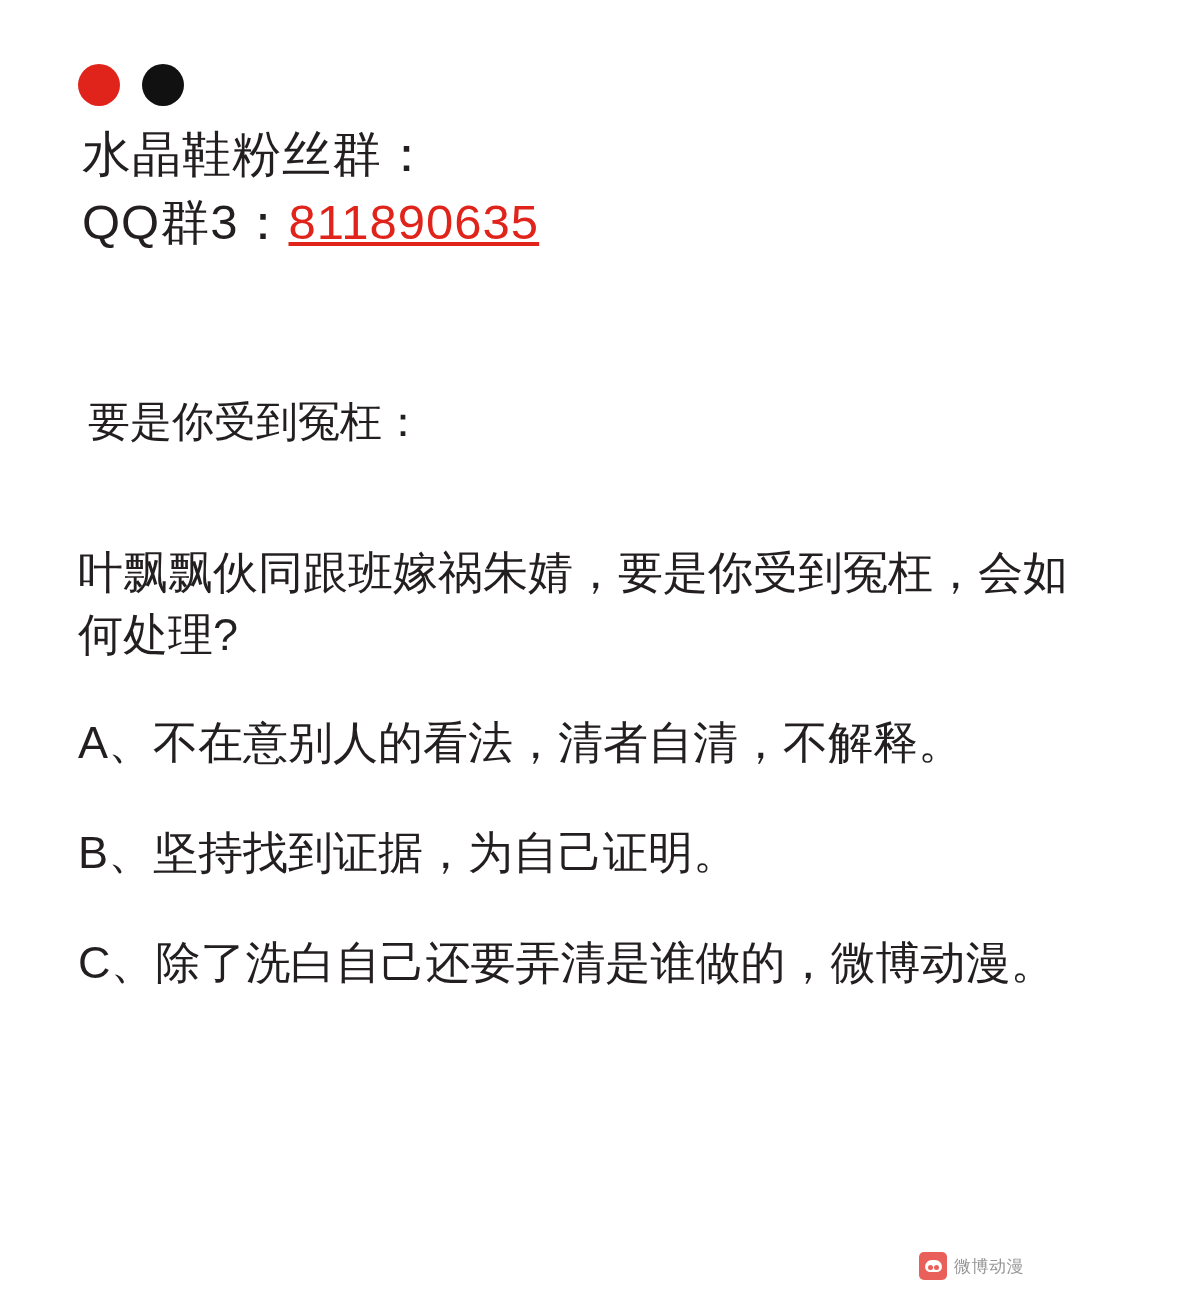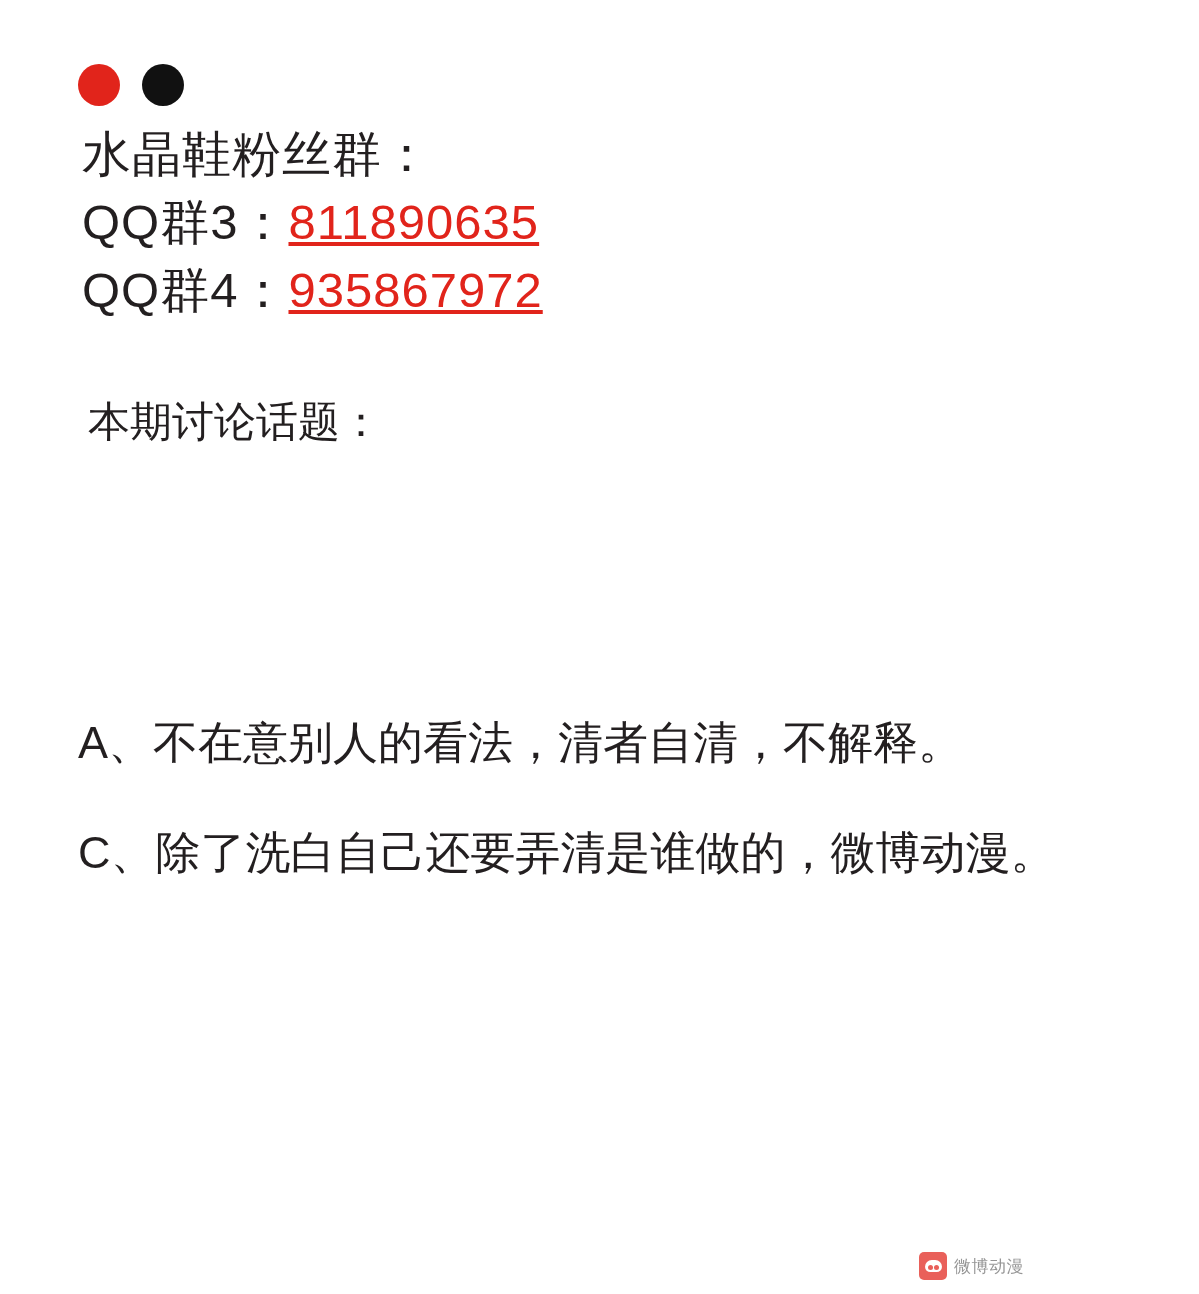--- a/index.html
+++ b/index.html
@@ -139,30 +139,29 @@
   <div class="dots">
     <span class="dot dot-red"></span>
     <span class="dot dot-black"></span>
   </div>
 
   <div class="header-block">
     <div class="header-line">水晶鞋粉丝群：</div>
     <div class="header-line">
       <span>QQ群3：</span><span class="qq-num">811890635</span>
     </div>
-    <div class="header-line">
-      <span>QQ群4：</span><span class="qq-num">935867972</span>
-    </div>
   </div>
 
-  <div class="topic-label">本期讨论话题：</div>
+  <div class="topic-label">要是你受到冤枉：</div>
 
+  <div class="question">叶飘飘伙同跟班嫁祸朱婧，要是你受到冤枉，会如何处理?</div>
 
   <div class="options">
     <div class="option">A、不在意别人的看法，清者自清，不解释。</div>
+    <div class="option">B、坚持找到证据，为自己证明。</div>
     <div class="option">C、除了洗白自己还要弄清是谁做的，微博动漫。</div>
   </div>
 
   <div class="watermark">
     <span class="wm-logo"></span>
     <span class="wm-text">微博动漫</span>
   </div>
 
 </div>
 

